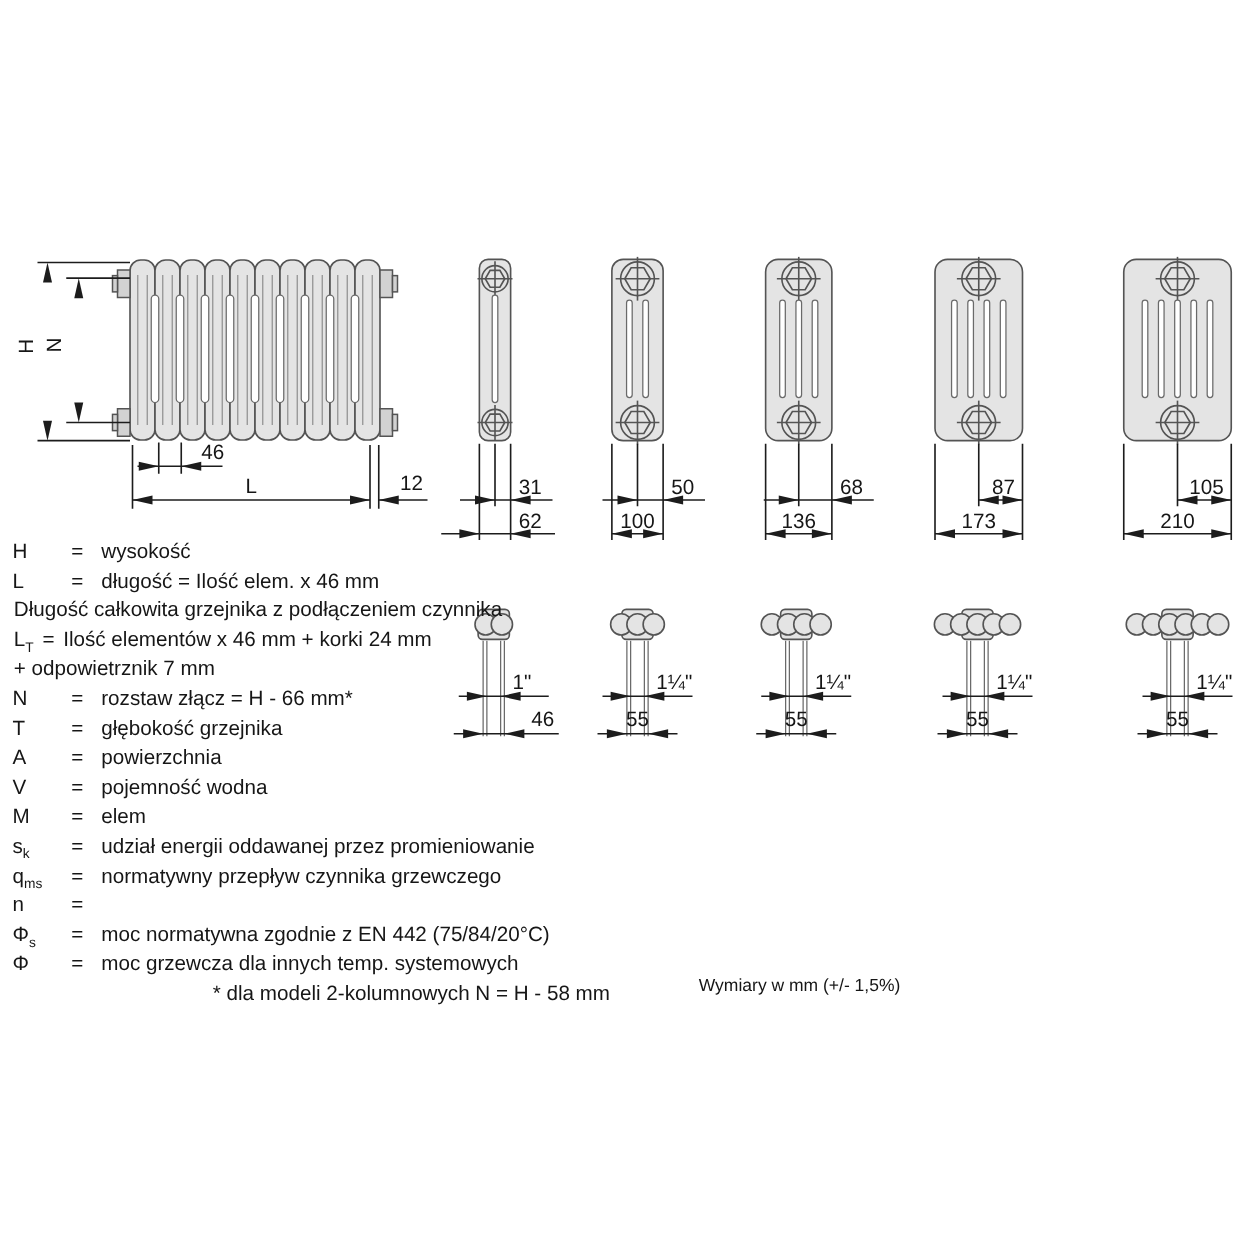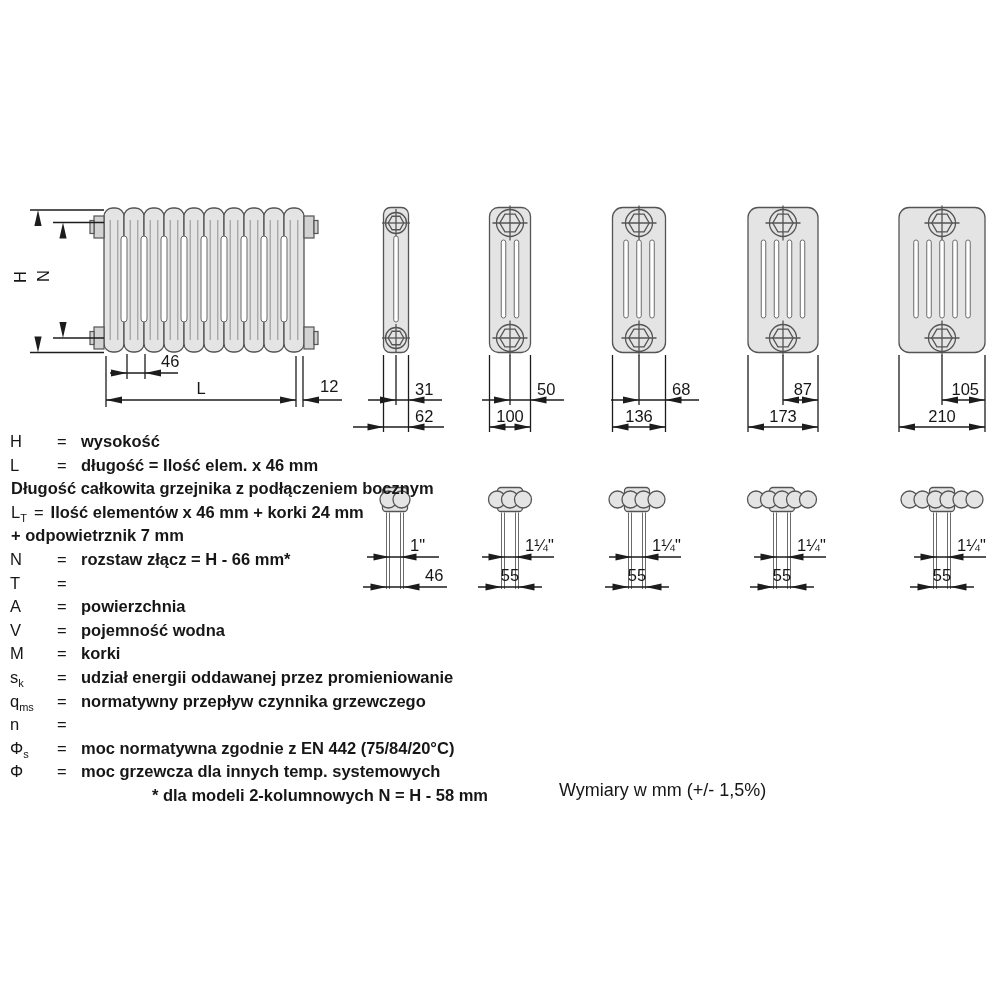--- a/index.html
+++ b/index.html
@@ -4,27 +4,27 @@
 <style>
   html,body{margin:0;padding:0;background:#ffffff;}
   body{width:1000px;height:1000px;position:relative;font-family:"Liberation Sans",sans-serif;color:#161616;}
   .stage{position:absolute;left:0;top:0;width:1000px;height:1000px;}
   svg{position:absolute;left:0;top:0;}
   svg text{font-family:"Liberation Sans",sans-serif;font-size:16.5px;fill:#161616;}
   .legend{position:absolute;left:8px;top:430px;width:480px;}
   .lrow{display:flex;align-items:baseline;height:23.6px;font-size:16.5px;line-height:23.6px;white-space:nowrap;}
   .lrow .sym{width:47px;padding-left:2px;flex:0 0 auto;}
   .lrow .eq{width:24px;flex:0 0 auto;}
-  .lrow .txt{flex:1 1 auto;font-weight:bold;}
+  .lrow .txt{flex:1 1 auto;}
   .lrow.plain{padding-left:3px;}
   .lrow.plain .sym-inline{flex:0 0 auto;}
   .lrow.plain .eq-inline{flex:0 0 auto;padding:0 7px 0 7px;}
   .lrow.indent{padding-left:72px;text-align:right;}
   sub{font-size:11px;}
-  .note{position:absolute;left:559px;top:780px;font-size:18px;}
+  .note{position:absolute;left:559px;top:780px;font-size:14px;}
 </style>
 </head>
 <body>
 
 <div class="stage">
 
 <svg width="1000" height="1000" viewBox="0 0 1000 1000">
   <defs>
     <path id="aL" d="M0 0 L16 -3.6 L16 3.6 Z" fill="#1c1c1c"></path>
     <path id="aR" d="M0 0 L-16 -3.6 L-16 3.6 Z" fill="#1c1c1c"></path>
@@ -352,53 +352,54 @@
       <span class="sym"><span>H</span><sub></sub></span>
       <span class="eq">=</span>
       <span class="txt">wysokość</span>
     </div>
     <div class="lrow">
       <span class="sym"><span>L</span><sub></sub></span>
       <span class="eq">=</span>
       <span class="txt">długość = Ilość elem. x 46 mm</span>
     </div>
     <div class="lrow plain">
-      <span class="txt">Długość całkowita grzejnika z podłączeniem bocznym</span>
+      <span class="txt">Długość całkowita grzejnika z podłączeniem czynnika</span>
     </div>
     <div class="lrow plain">
       <span class="sym-inline"><span>L</span><sub>T</sub></span>
       <span class="eq-inline">=</span>
       <span class="txt">Ilość elementów x 46 mm + korki 24 mm</span>
     </div>
     <div class="lrow plain">
       <span class="txt">+ odpowietrznik 7 mm</span>
     </div>
     <div class="lrow">
       <span class="sym"><span>N</span><sub></sub></span>
       <span class="eq">=</span>
       <span class="txt">rozstaw złącz = H - 66 mm*</span>
     </div>
     <div class="lrow">
       <span class="sym"><span>T</span><sub></sub></span>
       <span class="eq">=</span>
+      <span class="txt">głębokość grzejnika</span>
     </div>
     <div class="lrow">
       <span class="sym"><span>A</span><sub></sub></span>
       <span class="eq">=</span>
       <span class="txt">powierzchnia</span>
     </div>
     <div class="lrow">
       <span class="sym"><span>V</span><sub></sub></span>
       <span class="eq">=</span>
       <span class="txt">pojemność wodna</span>
     </div>
     <div class="lrow">
       <span class="sym"><span>M</span><sub></sub></span>
       <span class="eq">=</span>
-      <span class="txt">korki</span>
+      <span class="txt">elem</span>
     </div>
     <div class="lrow">
       <span class="sym"><span>s</span><sub>k</sub></span>
       <span class="eq">=</span>
       <span class="txt">udział energii oddawanej przez promieniowanie</span>
     </div>
     <div class="lrow">
       <span class="sym"><span>q</span><sub>ms</sub></span>
       <span class="eq">=</span>
       <span class="txt">normatywny przepływ czynnika grzewczego</span>

